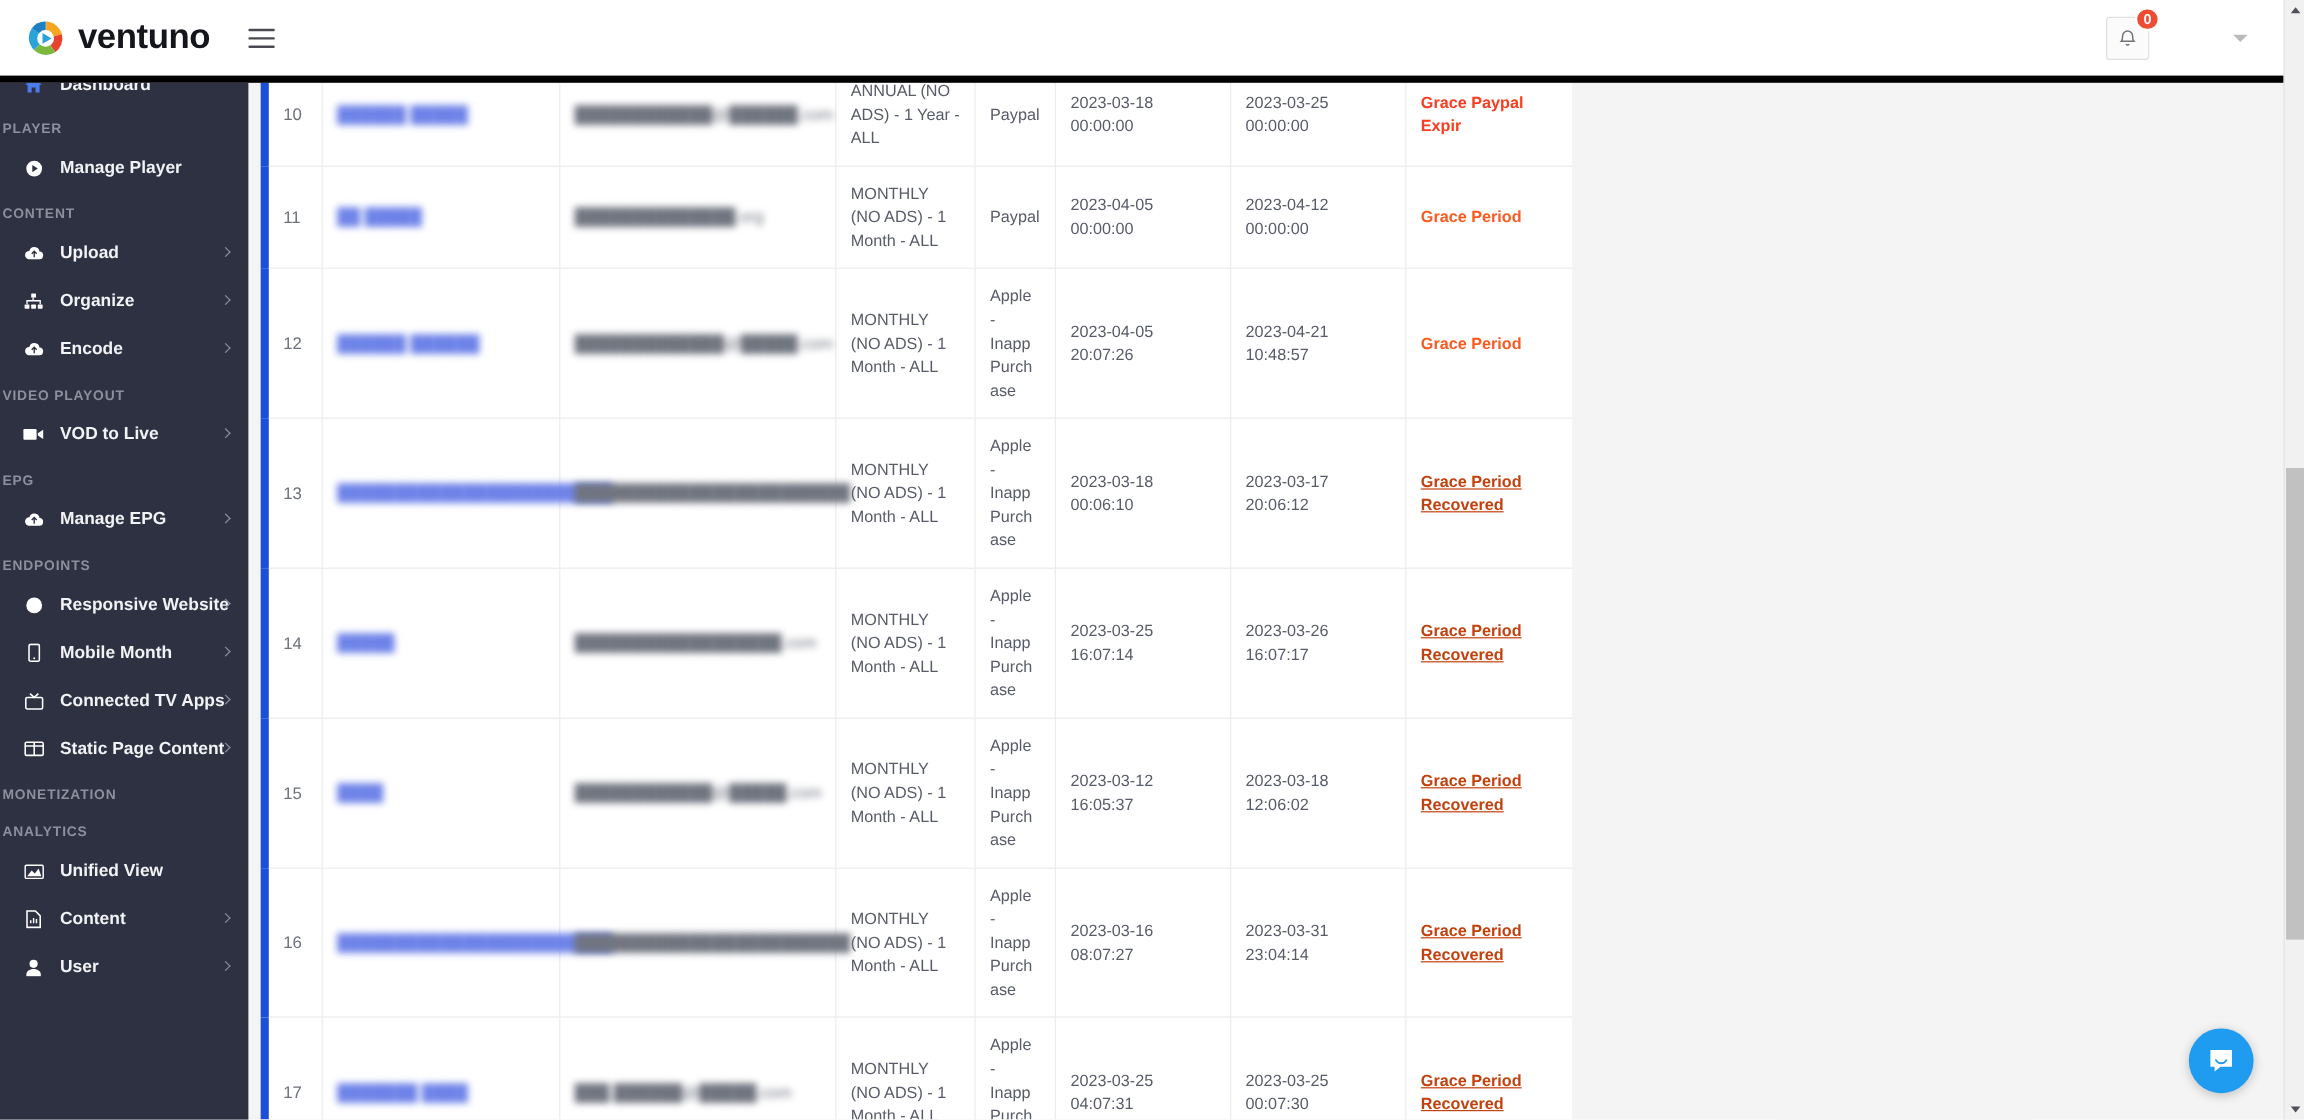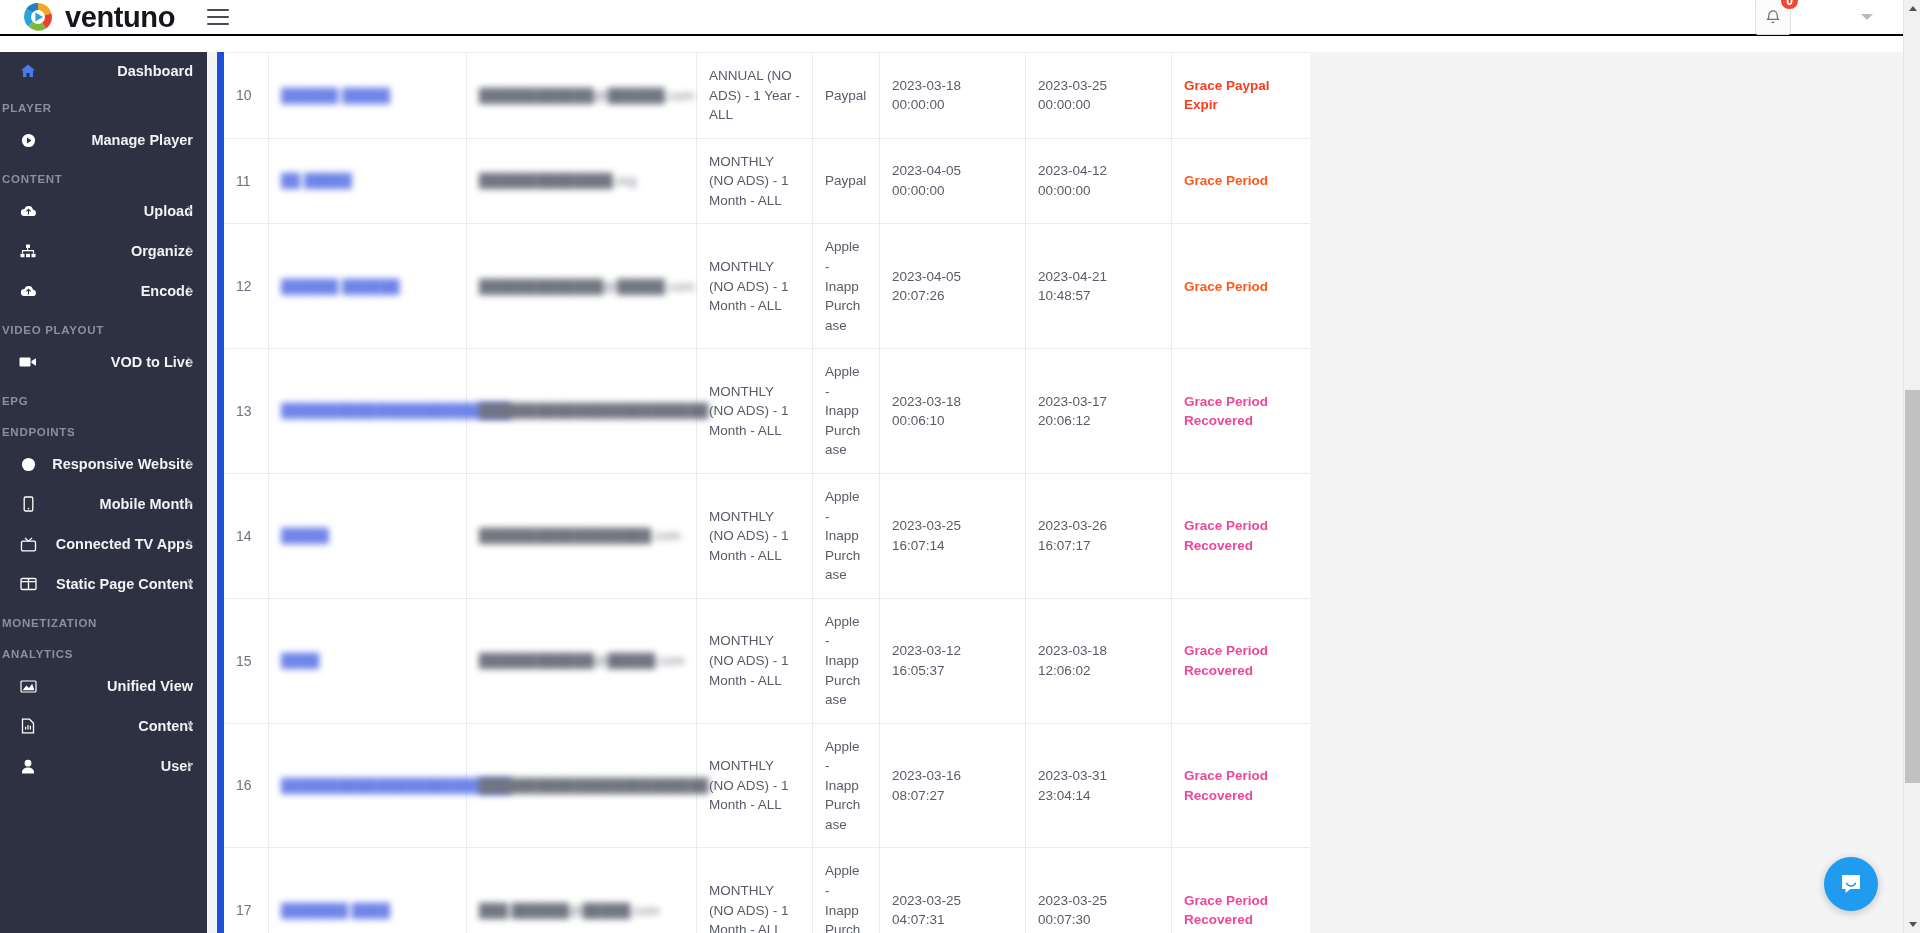--- a/index.html
+++ b/index.html
@@ -8,23 +8,23 @@
     margin: 0; padding: 0;
     width: 1920px; height: 933px;
     overflow: hidden;
     background: #ffffff;
     font-family: "Liberation Sans", "DejaVu Sans", sans-serif;
   }
 
   
   .topbar {
     position: absolute; top: 0; left: 0;
-    width: 1911px; height: 36px;
+    width: 1911px; height: 69px;
     background: #ffffff;
-    border-bottom: 2px solid #000000;
+    border-bottom: 6px solid #000000;
     display: flex; align-items: center;
     z-index: 40;
     justify-content: flex-end;
   }
   .brand { display: flex; align-items: center; padding-left: 22px; gap: 11px; }
   .brand-mark { width: 32px; height: 32px; position: relative; flex: 0 0 auto; }
   .brand-word {
     font-size: 29px; font-weight: 700; color: #15161b;
     letter-spacing: -0.4px; line-height: 1;
   }
@@ -76,21 +76,20 @@
     color: #8d8f9c; font-size: 11.5px; font-weight: 700;
     letter-spacing: 0.7px; text-transform: uppercase;
     padding: 13px 0 6px 2px;
   }
   .nav-item {
     display: flex; align-items: center;
     height: 40px; padding: 0 14px 0 18px;
     color: #f2f3f6; font-size: 14.5px; font-weight: 600;
     cursor: pointer; position: relative;
     white-space: nowrap;
-    justify-content: space-between;
   }
   .nav-item .nav-ico {
     width: 20px; height: 18px; margin-right: 12px;
     display: inline-flex; align-items: center; justify-content: center;
     flex: 0 0 20px;
   }
   .nav-item .nav-ico svg { display: block; }
   .nav-chev {
     position: absolute; right: 16px; top: 50%;
     margin-top: -4px;
@@ -149,21 +148,21 @@
     -webkit-filter: blur(3.1px);
     user-select: none;
     white-space: nowrap;
   }
   .redact-name { color: #6d82e8; font-size: 13.5px; }
   .redact-mail { color: #70747f; font-size: 13.5px; }
 
   .status { font-weight: 700; font-size: 13.5px; line-height: 1.45; }
   .st-expired   { color: #fa3c1e; }
   .st-grace     { color: #fb5a1e; }
-  .st-recovered { color: #ec4899; }
+  .st-recovered { color: #c2410c; text-decoration: underline; }
 
   
   .main-gutter {
     position: absolute; left: 1103px; top: 0;
     width: 601px; height: 881px;
     background: #f4f4f4;
   }
 
   
   .scrollbar {
@@ -304,20 +303,30 @@
       <svg width="18" height="12" viewBox="0 0 18 12" fill="#fff">
           <rect x="0.5" y="1.5" width="11" height="9" rx="1"></rect>
           <path d="M12.5 5 17 2.2v7.6L12.5 7z"></path>
         </svg>
     </span>
     <span>VOD to Live</span>
     <span class="nav-chev"></span>
   </div>
 
   <div class="nav-section">EPG</div>
+  <div class="nav-item">
+    <span class="nav-ico">
+      <svg width="17" height="14" viewBox="0 0 18 14" fill="#fff">
+          <path d="M4.6 12.4h8.6a3.4 3.4 0 0 0 .5-6.8 4.6 4.6 0 0 0-9-.6A3.4 3.4 0 0 0 4.6 12.4z"></path>
+          <path d="M9 10.6V5.4M6.8 7.4 9 5.2l2.2 2.2" stroke="#2e3141" stroke-width="1.2" fill="none"></path>
+        </svg>
+    </span>
+    <span>Manage EPG</span>
+    <span class="nav-chev"></span>
+  </div>
 
   <div class="nav-section">ENDPOINTS</div>
   <div class="nav-item">
     <span class="nav-ico">
       <svg width="15" height="15" viewBox="0 0 16 16">
           <circle cx="8" cy="8" r="7" fill="#fff"></circle>
           <path d="M8 1a7 7 0 0 0 0 14 5 5 0 0 1 0-14z" fill="#2e3141"></path>
         </svg>
     </span>
     <span>Responsive Website</span>

